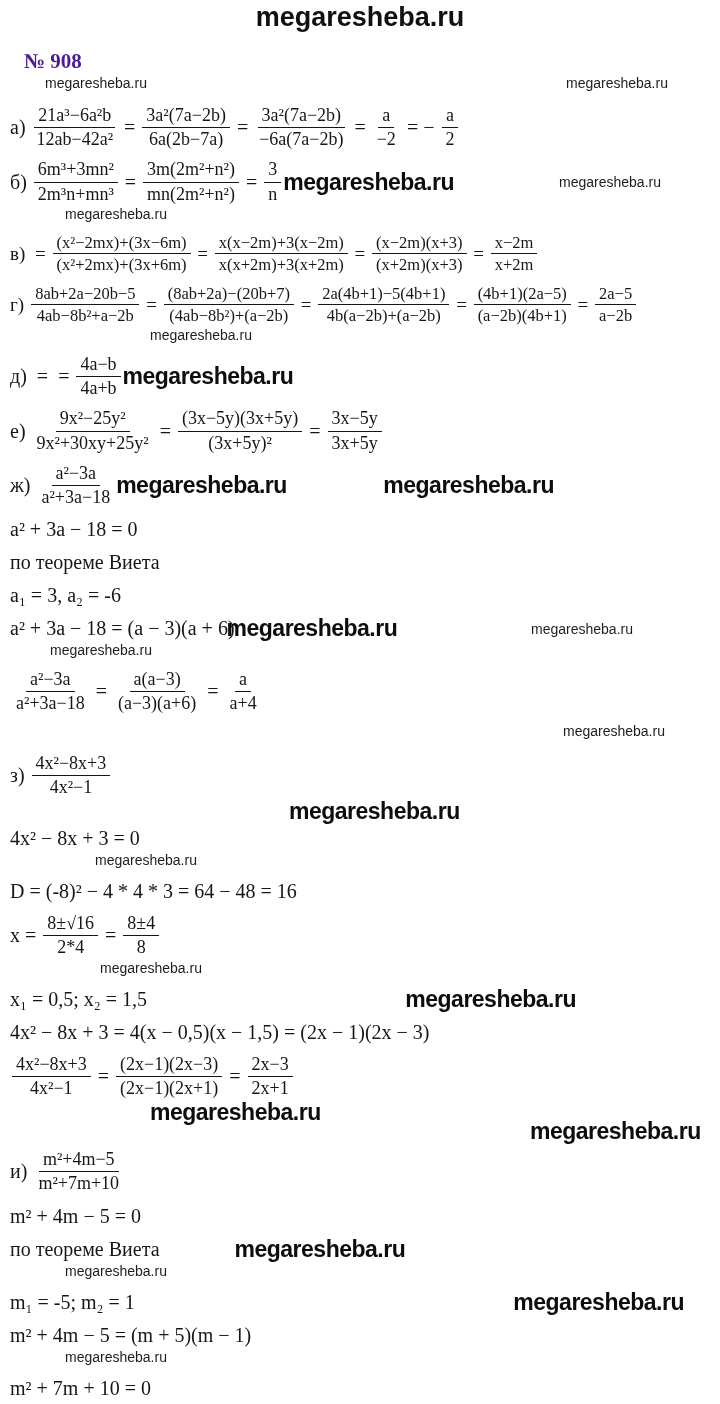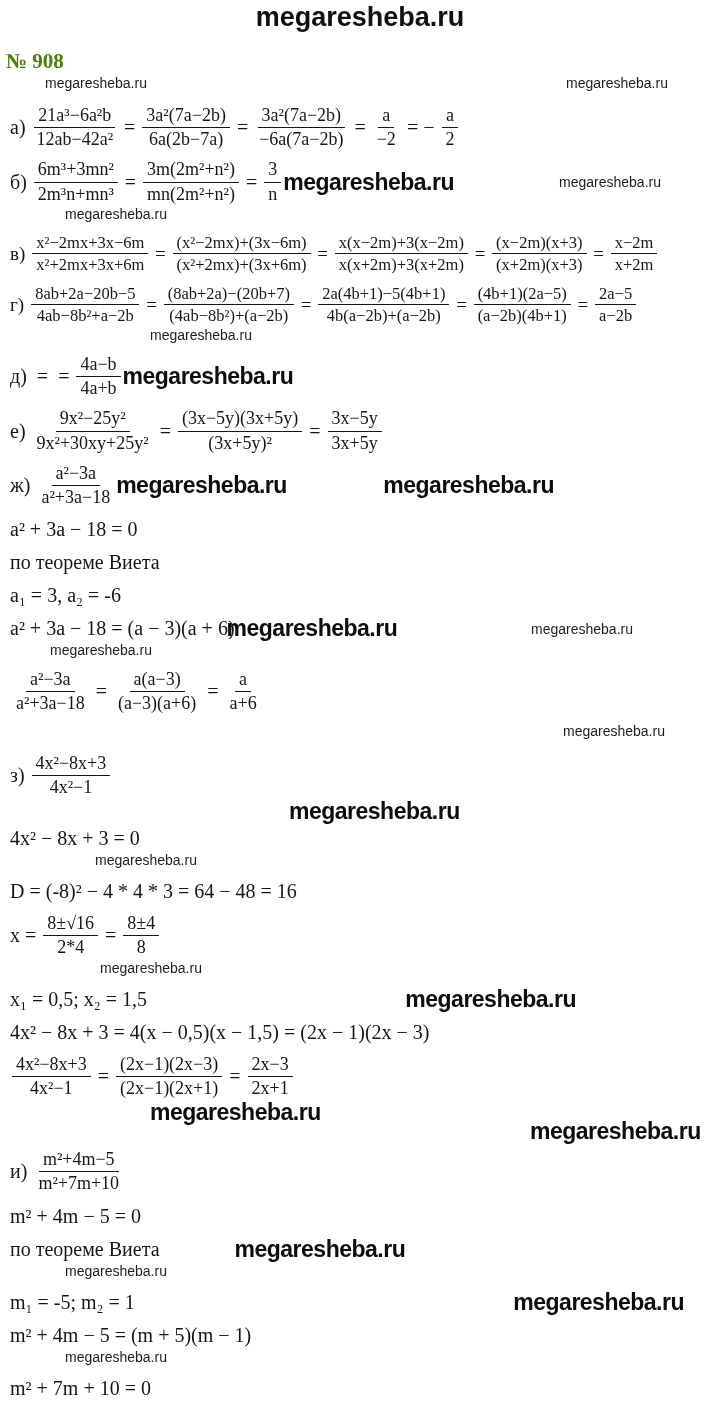--- a/index.html
+++ b/index.html
@@ -4,21 +4,21 @@
 <style>
   html,body{margin:0;padding:0;}
   body{
     width:720px;min-height:1404px;background:#ffffff;color:#161616;
     font-family:"Liberation Serif",serif;overflow:hidden;position:relative;
   }
   .header-wm{
     text-align:center;font-family:"Liberation Sans",sans-serif;font-weight:700;
     font-size:27px;padding-top:2px;color:#101010;
   }
-  .prob-no{font-weight:700;font-size:21px;margin:16px 0 0 6px;color:#4d7c0f;}
+  .prob-no{font-weight:700;font-size:21px;margin:16px 0 0 24px;color:#4c1d95;}
   .lines{padding:0 4px 0 10px;}
   .row{display:flex;align-items:center;position:relative;margin:10px 0;min-height:20px;}
   .row.math{margin:9px 0;}
   .row.wms{height:15px;margin:2px 0;}
   .row.tight{height:13px;margin:-7px 0 -3px;z-index:2;}
   .wm{position:absolute;top:0;white-space:nowrap;}
   .wm-small{font-family:"Liberation Sans",sans-serif;font-weight:400;font-size:14px;line-height:1;color:#1d1d1d;}
   .wm-bold{font-family:"Liberation Sans",sans-serif;font-weight:700;font-size:23px;line-height:1;letter-spacing:-0.5px;color:#0d0d0d;}
   .wm-inline{white-space:nowrap;}
   .lbl{font-size:20px;margin-right:5px;}
@@ -85,24 +85,20 @@
         <span class="den">n</span>
       </span>
       <span class="wm-inline wm-bold">megaresheba.ru</span>
       <span class="wm-inline wm-small" style="margin-left: auto; margin-right: 55px;">megaresheba.ru</span>
     </div>
     <div class="row wms tight">
       <span class="wm wm-small" style="left: 55px;">megaresheba.ru</span>
     </div>
     <div class="row math compact">
       <span class="lbl">в)</span>
-      <span class="frac">
-        <span class="num">x²−2mx+3x−6m</span>
-        <span class="den">x²+2mx+3x+6m</span>
-      </span>
       <span class="mtext"> = </span>
       <span class="frac">
         <span class="num">(x²−2mx)+(3x−6m)</span>
         <span class="den">(x²+2mx)+(3x+6m)</span>
       </span>
       <span class="mtext"> = </span>
       <span class="frac">
         <span class="num">x(x−2m)+3(x−2m)</span>
         <span class="den">x(x+2m)+3(x+2m)</span>
       </span>
@@ -206,21 +202,21 @@
         <span class="den">a²+3a−18</span>
       </span>
       <span class="mtext"> = </span>
       <span class="frac">
         <span class="num">a(a−3)</span>
         <span class="den">(a−3)(a+6)</span>
       </span>
       <span class="mtext"> = </span>
       <span class="frac">
         <span class="num">a</span>
-        <span class="den">a+6</span>
+        <span class="den">a+4</span>
       </span>
     </div>
     <div class="row wms">
       <span class="wm wm-small" style="left: 553px;">megaresheba.ru</span>
     </div>
     <div class="row math">
       <span class="lbl">з)</span>
       <span class="frac">
         <span class="num">4x²−8x+3</span>
         <span class="den">4x²−1</span>

